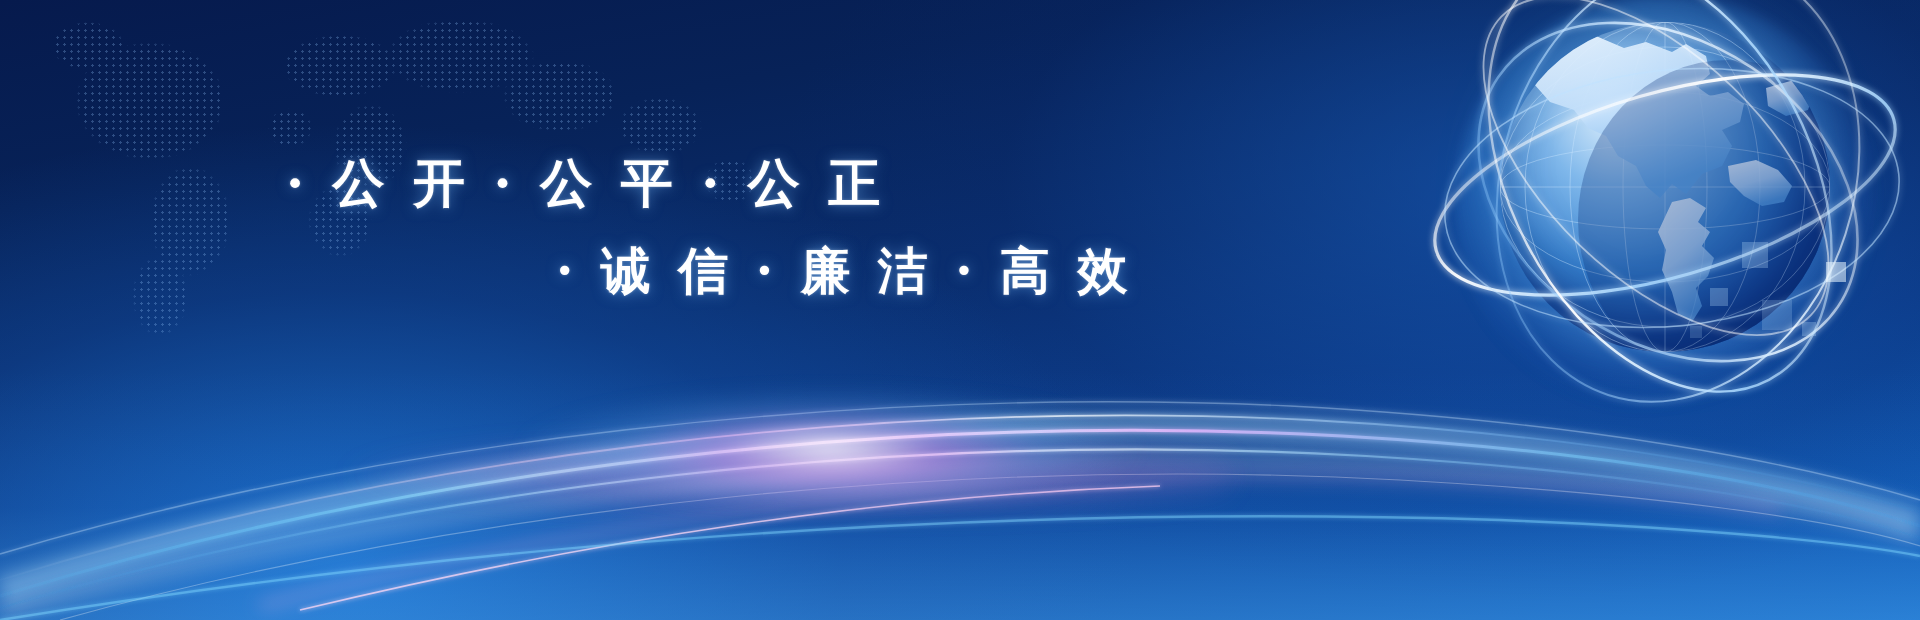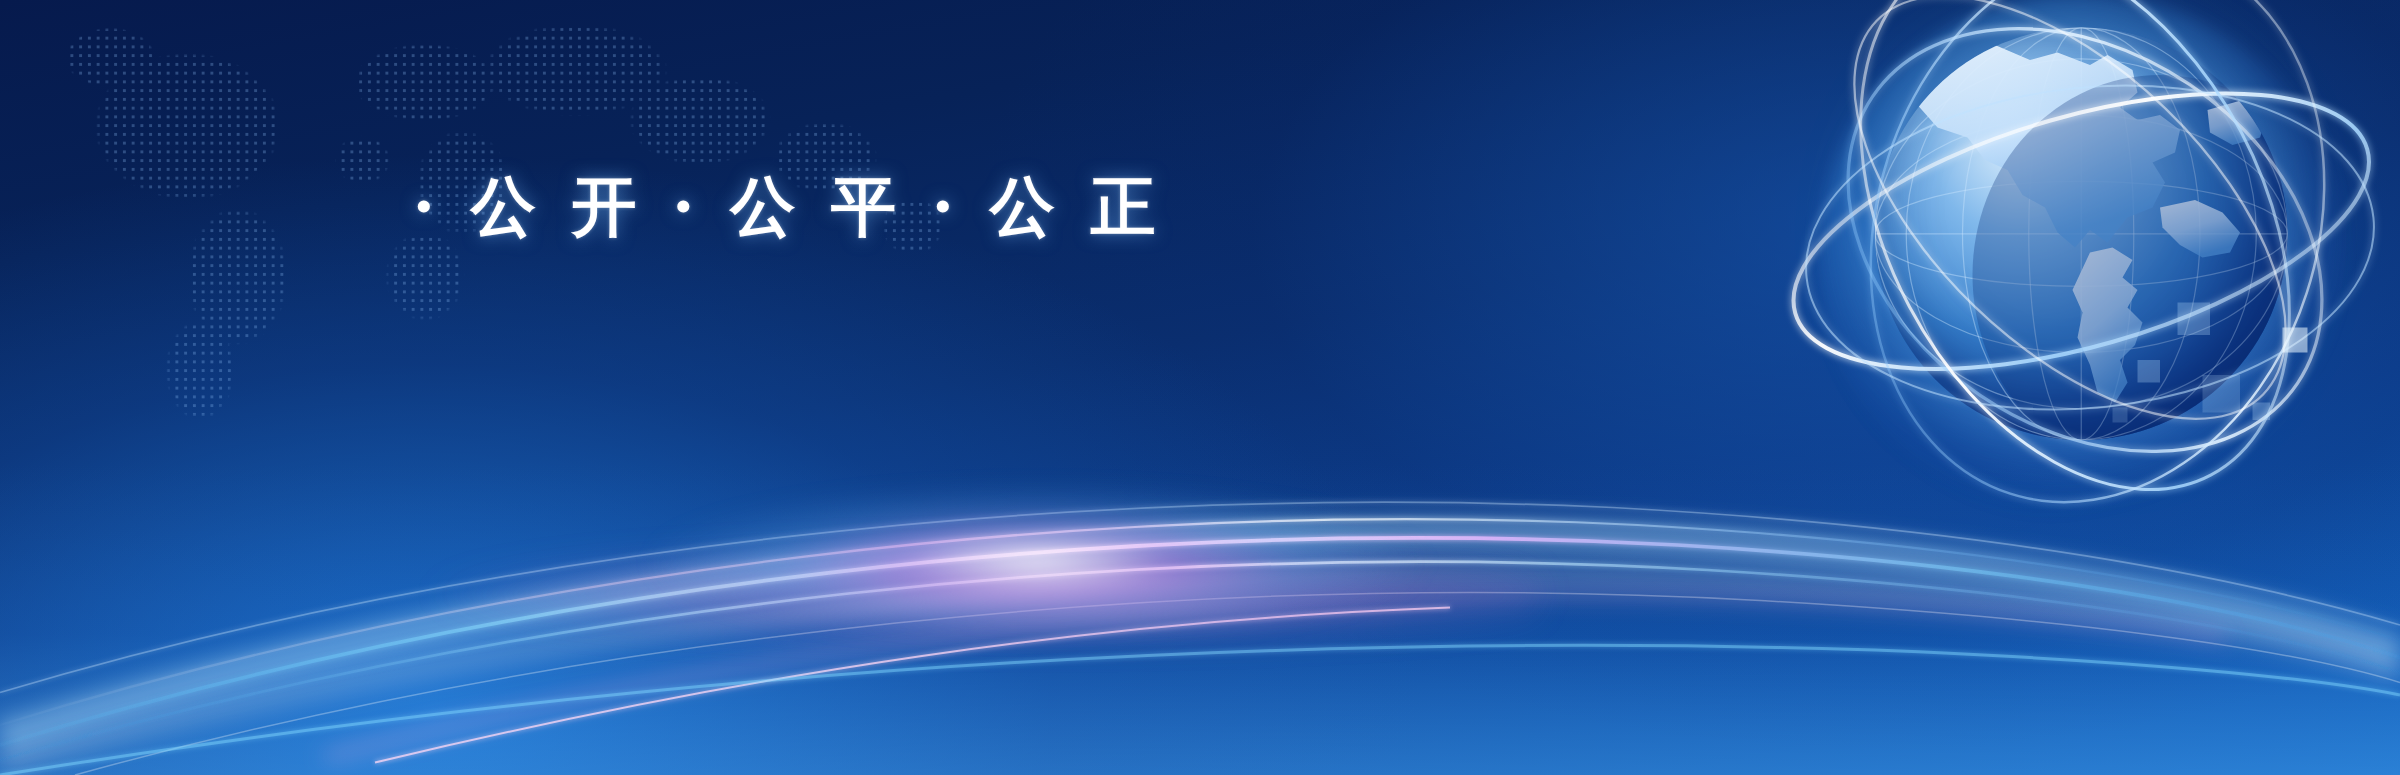--- a/index.html
+++ b/index.html
@@ -47,21 +47,21 @@
       radial-gradient(ellipse 70px 48px at 620px 120px, #000 52%, transparent 60%),
       radial-gradient(ellipse 42px 40px at 690px 175px, #000 50%, transparent 58%),
       radial-gradient(ellipse 38px 34px at 250px 122px, #000 50%, transparent 58%);
   }
 
   
   .slogan{position:absolute;z-index:30;color:#fff;white-space:nowrap;
           font-family:"DejaVu Serif","Liberation Serif",serif;font-weight:700;
           letter-spacing:.10em;
           text-shadow:0 0 14px rgba(120,190,255,.55),0 0 3px rgba(255,255,255,.35);}
-  #slogan-line-1{left:286px;top:131px;font-size:52px;margin-left:44px;}
+  #slogan-line-1{left:286px;top:149px;font-size:52px;}
   #slogan-line-2{left:556px;top:238px;font-size:50px;}
 
   
   .globe-wrap{position:absolute;right:-10px;top:-30px;width:520px;height:470px;z-index:20;}
   .globe-glow{
     position:absolute;left:45px;top:25px;width:420px;height:420px;border-radius:50%;
     background:radial-gradient(circle at 42% 36%, rgba(160,215,255,.55) 0%, rgba(60,150,230,.30) 38%, rgba(20,80,180,.12) 62%, rgba(0,0,0,0) 74%);
     filter:blur(6px);
   }
   .globe-sphere{
@@ -232,14 +232,15 @@
 
       <path d="M0,330 C500,250 1000,214 1500,230 C1700,238 1850,252 1920,266" fill="none" stroke="#7fd8ff" stroke-opacity="0.45" stroke-width="2.4" filter="url(#wglow)"></path>
     </svg>
 
     <div class="glow-pink"></div>
     <div class="glow-core"></div>
   </div>
 
   <div class="slogan" id="slogan-line-1">· 公 开 · 公 平 · 公 正</div>
 
+  <div class="slogan" id="slogan-line-2">· 诚 信 · 廉 洁 · 高 效</div>
 
 </div>
 
 </body></html>

